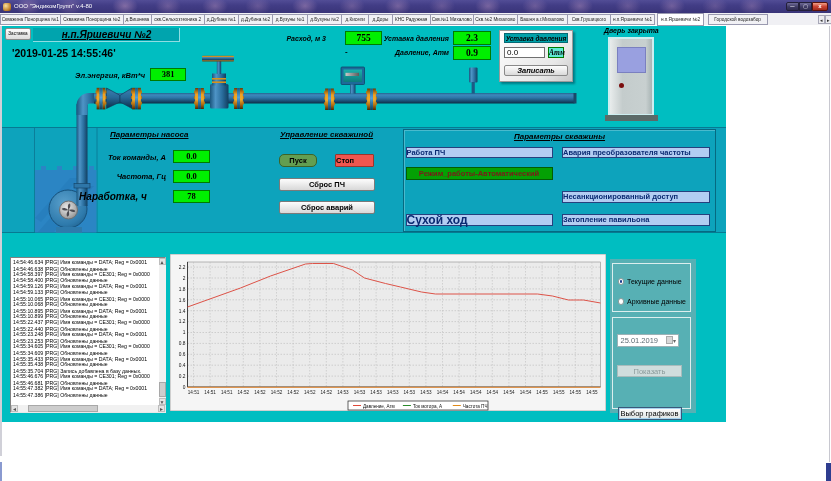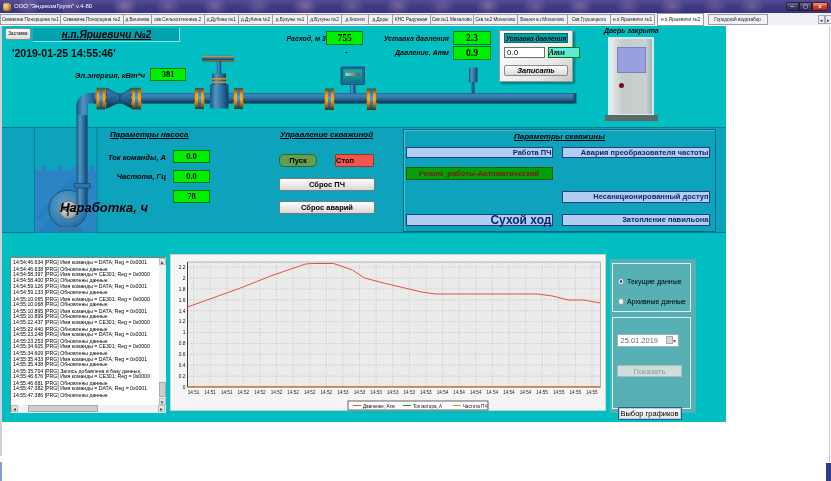--- a/index.html
+++ b/index.html
@@ -4,21 +4,21 @@
 <style>
   * { margin:0; padding:0; box-sizing:border-box; }
   html,body { width:831px; height:481px; background:#fff; overflow:hidden;
     font-family:"Liberation Sans", sans-serif; }
   .abs { position:absolute; }
   .lbl { position:absolute; font-style:italic; font-weight:bold; color:#000; white-space:nowrap; }
   .grn { position:absolute; background:#00ef00; border:1px solid #007a00;
     color:#000; font-weight:bold; text-align:center;
     font-family:"Liberation Serif", serif; }
   .statB { position:absolute; background:#b2cdf2; border:1px solid #26407e;
-    color:#0a2a72; font-weight:bold; text-align:right; white-space:nowrap; }
+    color:#0a2a72; font-weight:bold; text-align:left; white-space:nowrap; }
 </style>
 </head>
 <body>
 
 <div class="abs" id="titlebar" style="left:0;top:0;width:831px;height:13px;
   background:linear-gradient(180deg,#524d96 0%,#423d86 40%,#393478 100%);overflow:hidden;">
   <div class="abs" id="blobs" style="left:0;top:0;width:831px;height:13px;">
       <div style="position: absolute; left: 14px; top: -4px; width: 28px; height: 20px; background: radial-gradient(rgba(235, 185, 215, 0.3), rgba(235, 185, 215, 0) 65%);"></div>
       <div style="position: absolute; left: 56px; top: -4px; width: 28px; height: 20px; background: radial-gradient(rgba(235, 185, 215, 0.22), rgba(235, 185, 215, 0) 65%);"></div>
       <div style="position: absolute; left: 111px; top: -4px; width: 28px; height: 20px; background: radial-gradient(rgba(235, 185, 215, 0.38), rgba(235, 185, 215, 0) 65%);"></div>
@@ -77,33 +77,33 @@
 <div class="abs" style="left:33px;top:28px;width:147px;height:14px;background:#00a4ae;border-right:1.5px solid #8fdde2;border-bottom:1.5px solid #8fdde2;"></div>
 <div class="abs" style="left:33px;top:29px;width:147px;text-align:center;font-size:10px;font-weight:bold;font-style:italic;text-decoration:underline;color:#000;">н.п.Яршевичи №2</div>
 <div class="abs" style="left:5px;top:28px;width:26px;height:12px;background:linear-gradient(180deg,#fdfdfd,#dcdcdc);border:1px solid #8a8a8a;border-radius:2px;text-align:center;font-size:4.6px;line-height:10px;color:#000;">Заставка</div>
 
 <div class="abs" style="left:12px;top:46.5px;font-size:10.5px;font-weight:bold;color:#000;">'2019-01-25 14:55:46'</div>
 
 <div class="lbl" style="left:0;top:71px;width:145px;text-align:right;font-size:7.5px;">Эл.энергия, кВт*ч</div>
 <div class="grn" style="left:150px;top:68px;width:36px;height:13px;font-size:8.5px;line-height:11px;">381</div>
 
 <div class="lbl" style="left:200px;top:35px;width:126px;text-align:right;font-size:7px;">Расход, м 3</div>
-<div class="grn" style="left:326px;top:31px;width:37px;height:14px;font-size:9.5px;line-height:12px;">755</div>
+<div class="grn" style="left:345px;top:31px;width:37px;height:14px;font-size:9.5px;line-height:12px;">755</div>
 <div class="abs" style="left:345px;top:47px;font-size:8px;font-weight:bold;color:#000;">-</div>
 
 <div class="lbl" style="left:320px;top:35px;width:129px;text-align:right;font-size:7px;">Уставка давления</div>
 <div class="grn" style="left:453px;top:31px;width:38px;height:14px;font-size:9.5px;line-height:12px;">2.3</div>
 <div class="lbl" style="left:320px;top:49px;width:129px;text-align:right;font-size:7px;">Давление, Атм</div>
 <div class="grn" style="left:453px;top:46px;width:38px;height:14px;font-size:9.5px;line-height:12px;">0.9</div>
 
 <div class="abs" style="left:499px;top:30px;width:74px;height:52px;background:linear-gradient(135deg,#ffffff,#e8e8e8 70%,#c8c8c8);border:1px solid #9a9a9a;box-shadow:1.5px 1.5px 2px rgba(0,40,60,.45);"></div>
 <div class="abs" style="left:504px;top:33px;width:64px;height:10px;background:#00a2aa;border:1.5px solid #056a74;"></div>
 <div class="abs" style="left:504px;top:34.5px;width:64px;text-align:center;font-size:6.5px;font-weight:bold;font-style:italic;color:#000;white-space:nowrap;">Уставка давления</div>
 <div class="abs" style="left:504px;top:47px;width:41px;height:11px;background:#fff;border:1px solid #707070;font-size:8px;color:#000;padding-left:2px;line-height:9px;">0.0</div>
-<div class="abs" style="left:548px;top:47px;width:32px;height:11px;background:#5eead4;border:1px solid #007a00;text-align:left;font-size:7.5px;font-weight:bold;font-style:italic;line-height:9px;font-family:'Liberation Serif', serif;">Атм</div>
+<div class="abs" style="left:548px;top:47px;width:16px;height:11px;background:#5eead4;border:1px solid #007a00;text-align:left;font-size:7.5px;font-weight:bold;font-style:italic;line-height:9px;font-family:'Liberation Serif', serif;">Атм</div>
 <div class="abs" style="left:504px;top:65px;width:64px;height:11px;background:linear-gradient(180deg,#fdfdfd,#dadada);border:1px solid #8a8a8a;border-radius:2px;text-align:center;font-size:7.5px;font-weight:bold;font-style:italic;line-height:10px;color:#000;">Записать</div>
 
 <div class="abs" style="left:604px;top:27px;width:50px;text-align:center;font-size:7px;font-weight:bold;font-style:italic;color:#000;white-space:nowrap;">Дверь закрыта</div>
 <div class="abs" style="left:608px;top:37px;width:46px;height:79px;background:linear-gradient(90deg,#e8ecec,#c4cccc 30%,#c8d0d0 85%,#a8b4b4);border:2px solid #cdeef0;"></div>
 <div class="abs" style="left:617px;top:46.5px;width:29px;height:26px;background:#99a0e0;border:0.5px solid #7a80c0;"></div>
 <div class="abs" style="left:619px;top:83px;width:5px;height:5px;border-radius:50%;background:#7a0d0d;"></div>
 <div class="abs" style="left:605px;top:114.5px;width:53px;height:6px;background:#5c6a68;"></div>
 
 <svg class="abs" style="left:0;top:26px;" width="728" height="210" viewBox="0 26 728 210">
 <defs>
@@ -260,21 +260,21 @@
       <rect x="375.3" y="102.26" width="1.6" height="3" fill="#b87614"></rect>
       <rect x="367.1" y="88.5" width="3" height="21.5" fill="url(#fl)"></rect>
       <rect x="372.9" y="88.5" width="3" height="21.5" fill="url(#fl)"></rect>
       <rect x="370.1" y="88.5" width="2.8" height="21.5" fill="url(#flb)"></rect>
     </g>
 </svg>
 
 <div class="abs" style="left:110px;top:130px;font-size:8px;font-weight:bold;font-style:italic;text-decoration:underline;color:#000;">Параметры насоса</div>
 <div class="lbl" style="left:60px;top:152.5px;width:106px;text-align:right;font-size:7.5px;">Ток команды, А</div>
 <div class="lbl" style="left:60px;top:171.5px;width:106px;text-align:right;font-size:7.5px;">Частота, Гц</div>
-<div class="lbl" style="left:60px;top:200px;width:106px;text-align:left;font-size:13px;">Наработка, ч</div>
+<div class="lbl" style="left:60px;top:191px;width:106px;text-align:center;font-size:10px;">Наработка, ч</div>
 <div class="grn" style="left:173px;top:150px;width:37px;height:13px;font-size:8.5px;line-height:11px;">0.0</div>
 <div class="grn" style="left:173px;top:169.5px;width:37px;height:13px;font-size:8.5px;line-height:11px;">0.0</div>
 <div class="grn" style="left:173px;top:189.5px;width:37px;height:13px;font-size:8.5px;line-height:11px;">78</div>
 
 <div class="abs" style="left:280px;top:130px;font-size:8px;font-weight:bold;font-style:italic;text-decoration:underline;color:#000;">Управление скважиной</div>
 <div class="abs" style="left:279px;top:153.5px;width:38px;height:13.5px;background:#639e51;border:1px solid #3c6428;border-radius:5px;text-align:center;font-size:7.5px;font-weight:bold;line-height:12.5px;color:#000;">Пуск</div>
 <div class="abs" style="left:335px;top:153.5px;width:39px;height:13.5px;background:#f0564e;border:1px solid #9a342c;border-radius:1px;text-align:left;font-size:7.5px;font-weight:bold;line-height:12.5px;color:#000;">Стоп</div>
 <div class="abs" style="left:279px;top:178px;width:96px;height:13px;background:linear-gradient(180deg,#fdfdfd,#d8d8d8);border:1px solid #7a7a7a;border-radius:2px;text-align:center;font-size:7.5px;font-weight:bold;line-height:12px;color:#000;">Сброс ПЧ</div>
 <div class="abs" style="left:279px;top:201px;width:96px;height:13px;background:linear-gradient(180deg,#fdfdfd,#d8d8d8);border:1px solid #7a7a7a;border-radius:2px;text-align:center;font-size:7.5px;font-weight:bold;line-height:12px;color:#000;">Сброс аварий</div>
 

